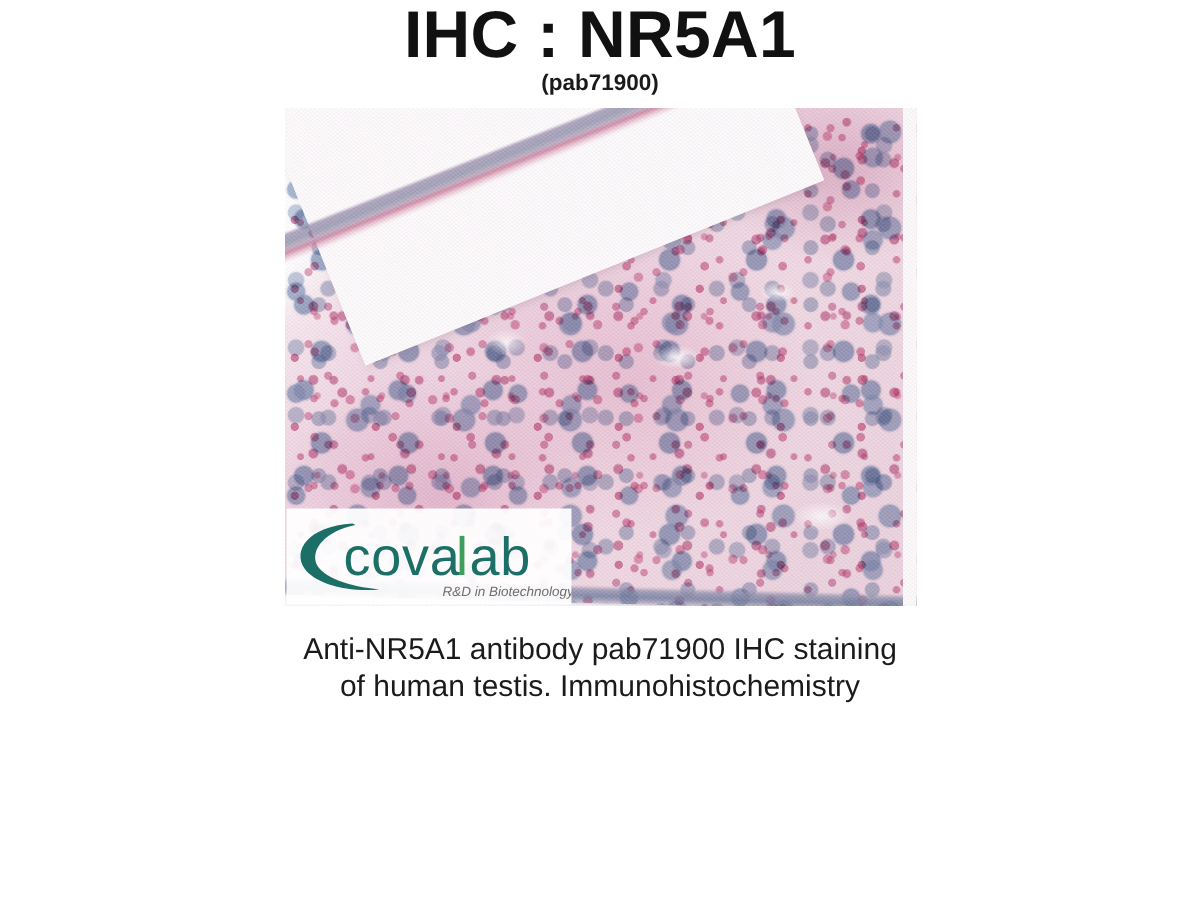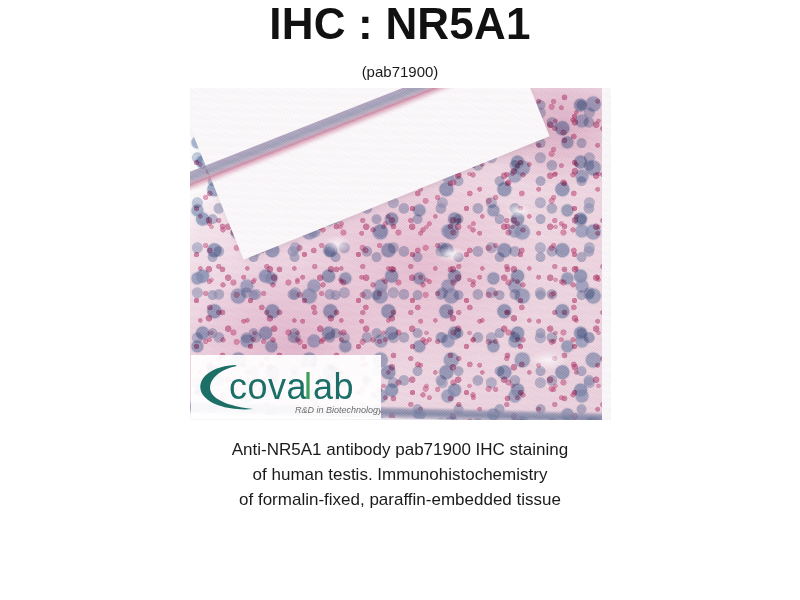--- a/index.html
+++ b/index.html
@@ -39,23 +39,23 @@
     letter-spacing: 0.2px;
     line-height: 40px;
     color: #111111;
     white-space: pre;
   }
   .title-line-2 {
     margin-top: 2px;
   }
   .catalog-line {
     font-size: 15px;
-    font-weight: normal;
+    font-weight: bold;
     line-height: 18px;
-    margin-top: 19px;
+    margin-top: 3px;
     color: #1a1a1a;
   }
 
   
   .micrograph-wrap {
     position: relative;
     width: 421px;
     height: 332px;
     margin-top: 7px;
     overflow: hidden;
@@ -230,21 +230,21 @@
     background: rgba(255,255,255,0.93);
     display: block;
   }
   .logo svg { display: block; }
 
   
   .caption {
     margin-top: 17px;
     width: 560px;
     text-align: center;
-    font-size: 17px;
+    font-size: 20px;
     line-height: 25px;
     color: #1b1b1b;
     font-weight: normal;
   }
   .caption div { white-space: pre; }
 </style>
 </head>
 <body>
 
 <div class="page">
@@ -276,16 +276,15 @@
         <text x="113" y="44" font-family="'Liberation Sans', sans-serif" font-size="36" fill="#3f9e5a" letter-spacing="0.5">l</text>
         <text x="122" y="44" font-family="'Liberation Sans', sans-serif" font-size="36" fill="#1b6f66" letter-spacing="0.5">ab</text>
         <text x="104" y="58" font-family="'Liberation Sans', sans-serif" font-size="9" font-style="italic" fill="#6e6e6e">R&amp;D in Biotechnology</text>
       </svg>
     </div>
   </div>
 
   <div class="caption">
     <div>Anti-NR5A1 antibody pab71900 IHC staining</div>
     <div>of human testis. Immunohistochemistry</div>
-    <div>of formalin-fixed, paraffin-embedded tissue</div>
   </div>
 
 </div>
 
 </body></html>

